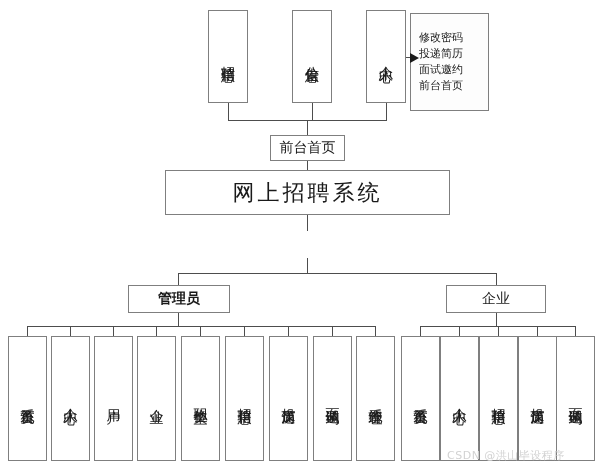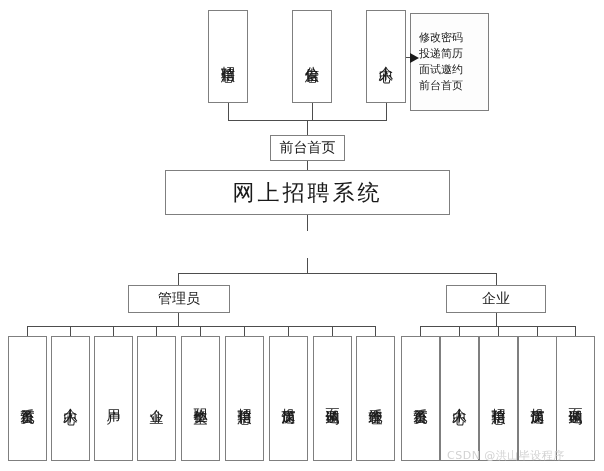--- a/index.html
+++ b/index.html
@@ -109,21 +109,21 @@
   <div class="box root-box" style="left:165px;top:170px;width:285px;height:45px;text-align:center;">网上招聘系统</div>
 
   <div class="ln vl" style="left:307px;top:215px;height:16px;"></div>
 
 
   <div class="ln vl" style="left:307px;top:258px;height:15px;"></div>
   <div class="ln hl" style="left:178px;top:273px;width:318px;"></div>
   <div class="ln vl" style="left:178px;top:273px;height:12px;"></div>
   <div class="ln vl" style="left:496px;top:273px;height:12px;"></div>
 
-  <div class="box hbox" style="left:128px;top:285px;width:102px;height:28px;">管理员</div>
+  <div class="box hbox" style="left:128px;top:285px;width:102px;height:28px;font-weight:bold;">管理员</div>
 
   <div class="box hbox" style="left:446px;top:285px;width:100px;height:28px;">企业</div>
 
   <div class="ln vl" style="left:178px;top:313px;height:13px;"></div>
   <div class="ln hl" style="left:27px;top:326px;width:348px;"></div>
 
   <div class="ln vl" style="left:27px;top:326px;height:10px;"></div>
   <div class="ln vl" style="left:70px;top:326px;height:10px;"></div>
   <div class="ln vl" style="left:113px;top:326px;height:10px;"></div>
   <div class="ln vl" style="left:156px;top:326px;height:10px;"></div>

